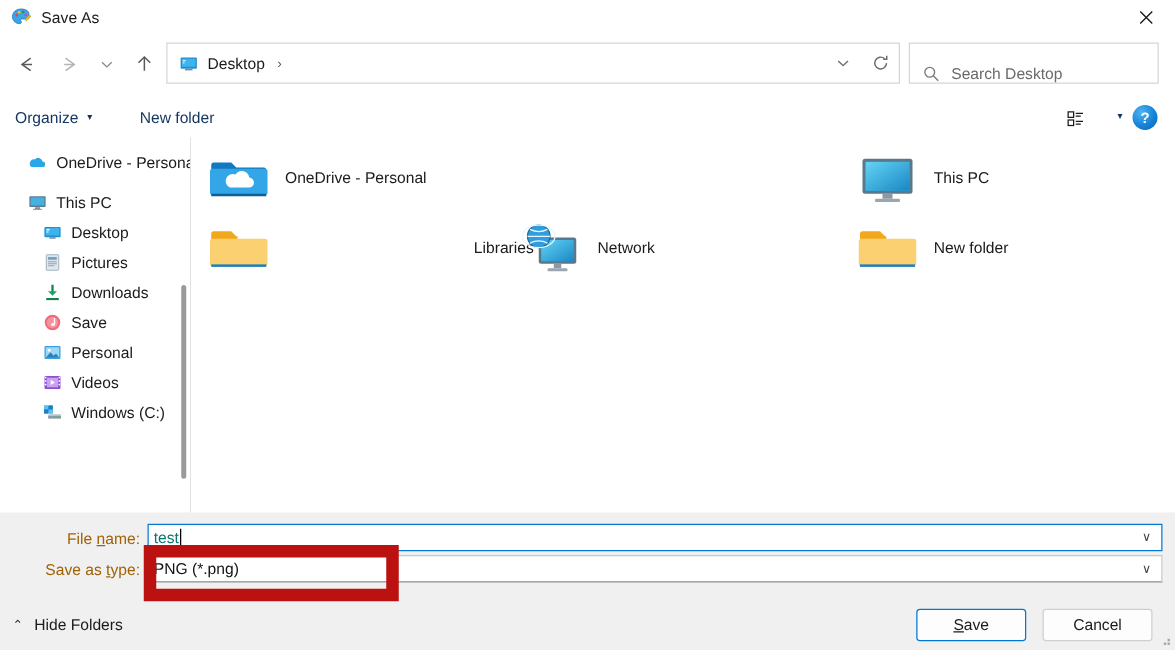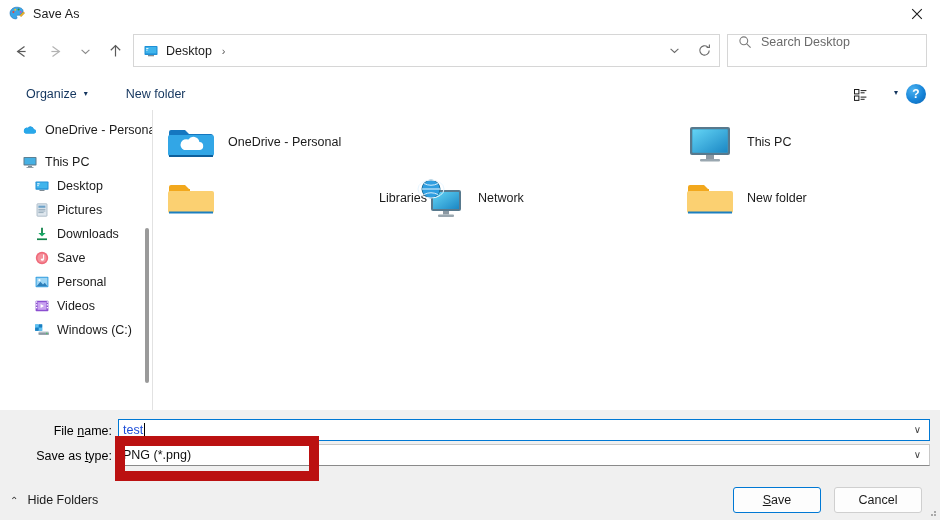--- a/index.html
+++ b/index.html
@@ -61,35 +61,35 @@
   #crumb-label { font-size: 12.5px; color: #1b1b1b; }
   #crumb-sep { margin-left: 10px; color: #5a5a5a; font-size: 11px; }
   #addr-dropdown, #addr-refresh {
     width: 30px; height: 31px; display: flex; align-items: center; justify-content: center; flex: none;
   }
 
   #search-box {
     position: absolute; left: 727px; top: 34px;
     width: 200px; height: 33px;
     border: 1px solid #d6d6d6; background: #ffffff;
-    display: flex; align-items: flex-start;
+    display: flex; align-items: flex-end;
   }
   #search-icon { margin-left: 10px; margin-right: 9px; flex: none; display: flex; }
   #search-text { font-size: 12.5px; color: #6a6a6a; }
 
   
   #commandbar {
     position: absolute; left: 0; top: 79px; width: 940px; height: 30px;
     display: flex; align-items: center;
   }
   .cmd-item {
     font-size: 12.5px; color: #13355e;
     display: flex; align-items: center; height: 26px; padding: 0 6px;
   }
-  #organize-btn { margin-left: 20px; }
+  #organize-btn { margin-left: 6px; }
   #organize-caret { margin-left: 7px; font-size: 8px; color: #13355e; line-height: 1; }
   #newfolder-btn { margin-left: 26px; }
   #view-btn {
     position: absolute; right: 66px; top: 4px; width: 26px; height: 24px;
     display: flex; align-items: center; justify-content: center;
   }
   #view-caret {
     position: absolute; right: 42px; top: 10px;
     font-size: 8px; color: #13355e; line-height: 1;
   }
@@ -132,33 +132,33 @@
   }
   .file-icon { width: 48px; height: 48px; margin-right: 13px; flex: none; position: relative; }
   .file-label { font-size: 12.5px; color: #1b1b1b; }
 
   
   #fields-area {
     position: absolute; left: 0; top: 410px; width: 940px; height: 110px;
     background: #f0f0f0;
   }
   .field-label {
-    position: absolute; font-size: 12.5px; color: #000000; text-align: right;
+    position: absolute; font-size: 12.5px; color: #a16207; text-align: right;
     width: 105px;
   }
   #lbl-filename { left: 7px; top: 424px; }
   #lbl-savetype { left: 7px; top: 449px; }
 
   #filename-field {
     position: absolute; left: 118px; top: 419px; width: 812px; height: 22px;
     border: 1px solid #0078d4; background: #ffffff;
     display: flex; align-items: center;
   }
   #filename-value {
-    font-size: 12.5px; color: #1d4ed8; margin-left: 4px;
+    font-size: 12.5px; color: #0f766e; margin-left: 4px;
     display: flex; align-items: center;
   }
   #filename-caret {
     display: inline-block; width: 1px; height: 14px; background: #000000; margin-left: 1px;
   }
   #filename-chevron {
     position: absolute; right: 8px; top: 4px; color: #444; font-size: 10px;
   }
 
   #savetype-field {

